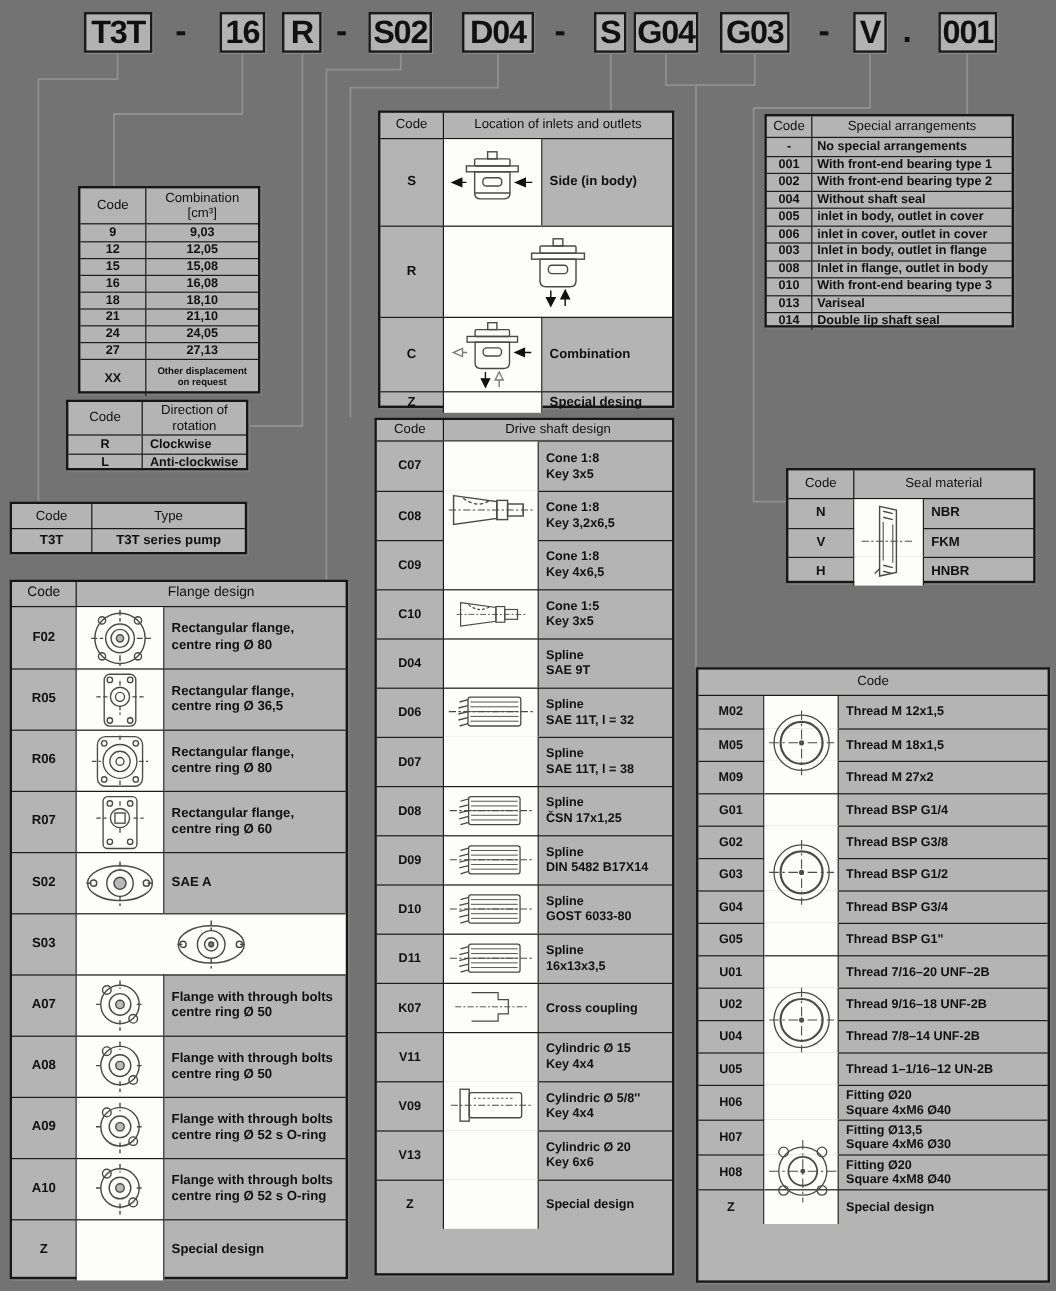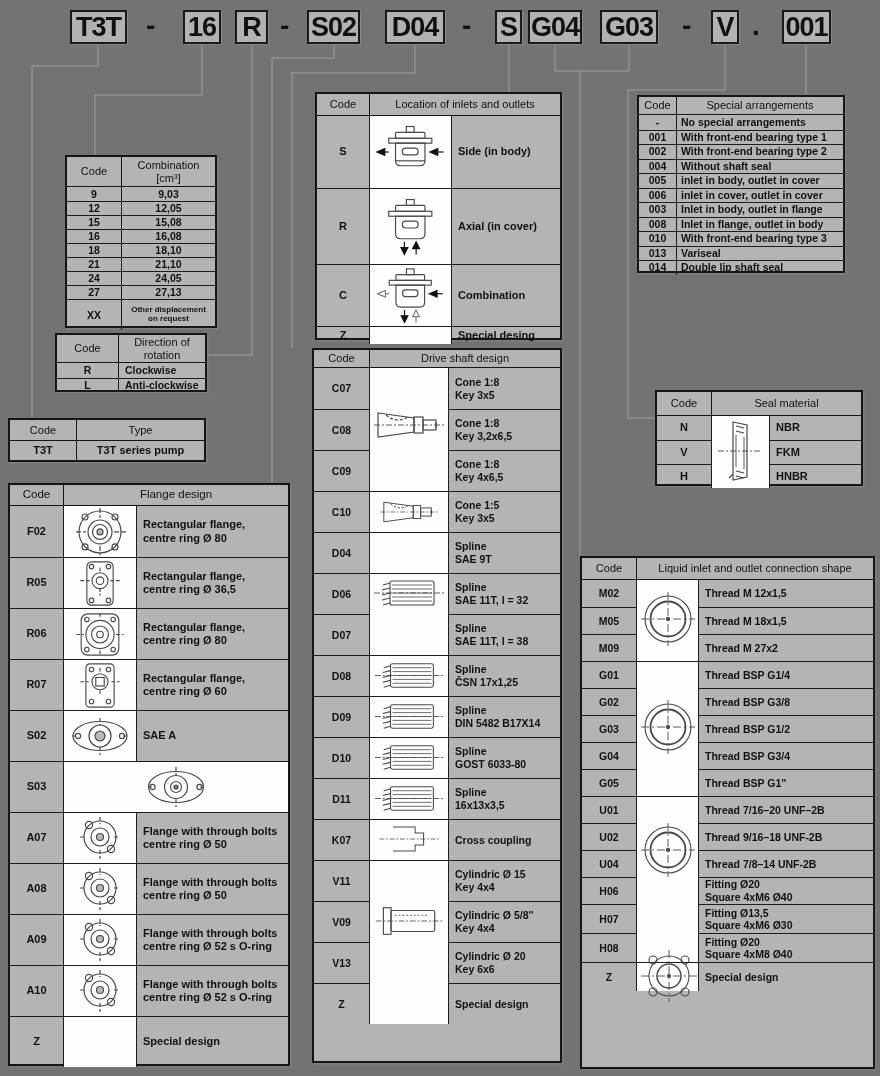--- a/index.html
+++ b/index.html
@@ -451,21 +451,20 @@
     <rect x="16" y="14" width="44" height="5"></rect>
     <path d="M23,19 h30 v18 q0,5 -5,5 h-20 q-5,0 -5,-5 z"></path>
     <rect x="30" y="24" width="16" height="7" rx="3"></rect>
     <path d="M32,45 v6" stroke="#111"></path>
                 <path d="M28.5,51 L32,58 L35.5,51 Z" fill="#111" stroke="#111"></path>
     <path d="M44,58 v-6" stroke="#111"></path>
                 <path d="M40.5,52 L44,45 L47.5,52 Z" fill="#111" stroke="#111"></path>
   </svg>
             </span>
           </div>
-          <div class="cell cd">Axial (in cover)</div>
         </div>
 
         <div class="row" data-sep="y">
           <div class="cell cc">C</div>
           <div class="cell ci">
             <span class="icon-slot">
               <svg width="76" height="60" viewBox="0 0 76 60" fill="none" stroke="#4a4a4a" stroke-width="1.2">
     <rect x="34" y="2" width="8" height="6"></rect>
     <rect x="23" y="8" width="30" height="6" rx="1"></rect>
     <rect x="16" y="14" width="44" height="5"></rect>
@@ -789,21 +788,20 @@
     <path d="M22,16 L22,48 M30,18 L30,50" stroke-width="0.9"></path>
     <path d="M19,55 l-4,4"></path>
     <path d="M4,32 H48" stroke-dasharray="6 2 2 2" stroke-width="0.9"></path>
   </svg>
       </div>
   </div>
 
   <div class="tbl t-liq">
     <div class="thead">
       <div class="hc" style="width:55px">Code</div>
-      <div class="hc">Liquid inlet and outlet connection shape</div>
     </div>
     <div class="rows">
 
         <div class="row" data-sep="y">
           <div class="cell cc">M02</div>
           <div class="cell ci"></div>
           <div class="cell cd">Thread M 12x1,5</div>
         </div>
 
         <div class="row" data-sep="n">
@@ -859,20 +857,25 @@
           <div class="cell ci"></div>
           <div class="cell cd">Thread 9/16–18 UNF-2B</div>
         </div>
 
         <div class="row" data-sep="n">
           <div class="cell cc">U04</div>
           <div class="cell ci"></div>
           <div class="cell cd">Thread 7/8–14 UNF-2B</div>
         </div>
 
+        <div class="row" data-sep="n">
+          <div class="cell cc">U05</div>
+          <div class="cell ci"></div>
+          <div class="cell cd">Thread 1–1/16–12 UN-2B</div>
+        </div>
 
 
         <div class="row" data-sep="n">
           <div class="cell cc">H06</div>
           <div class="cell ci"></div>
           <div class="cell cd">Fitting Ø20
 Square 4xM6 Ø40</div>
         </div>
 
 

